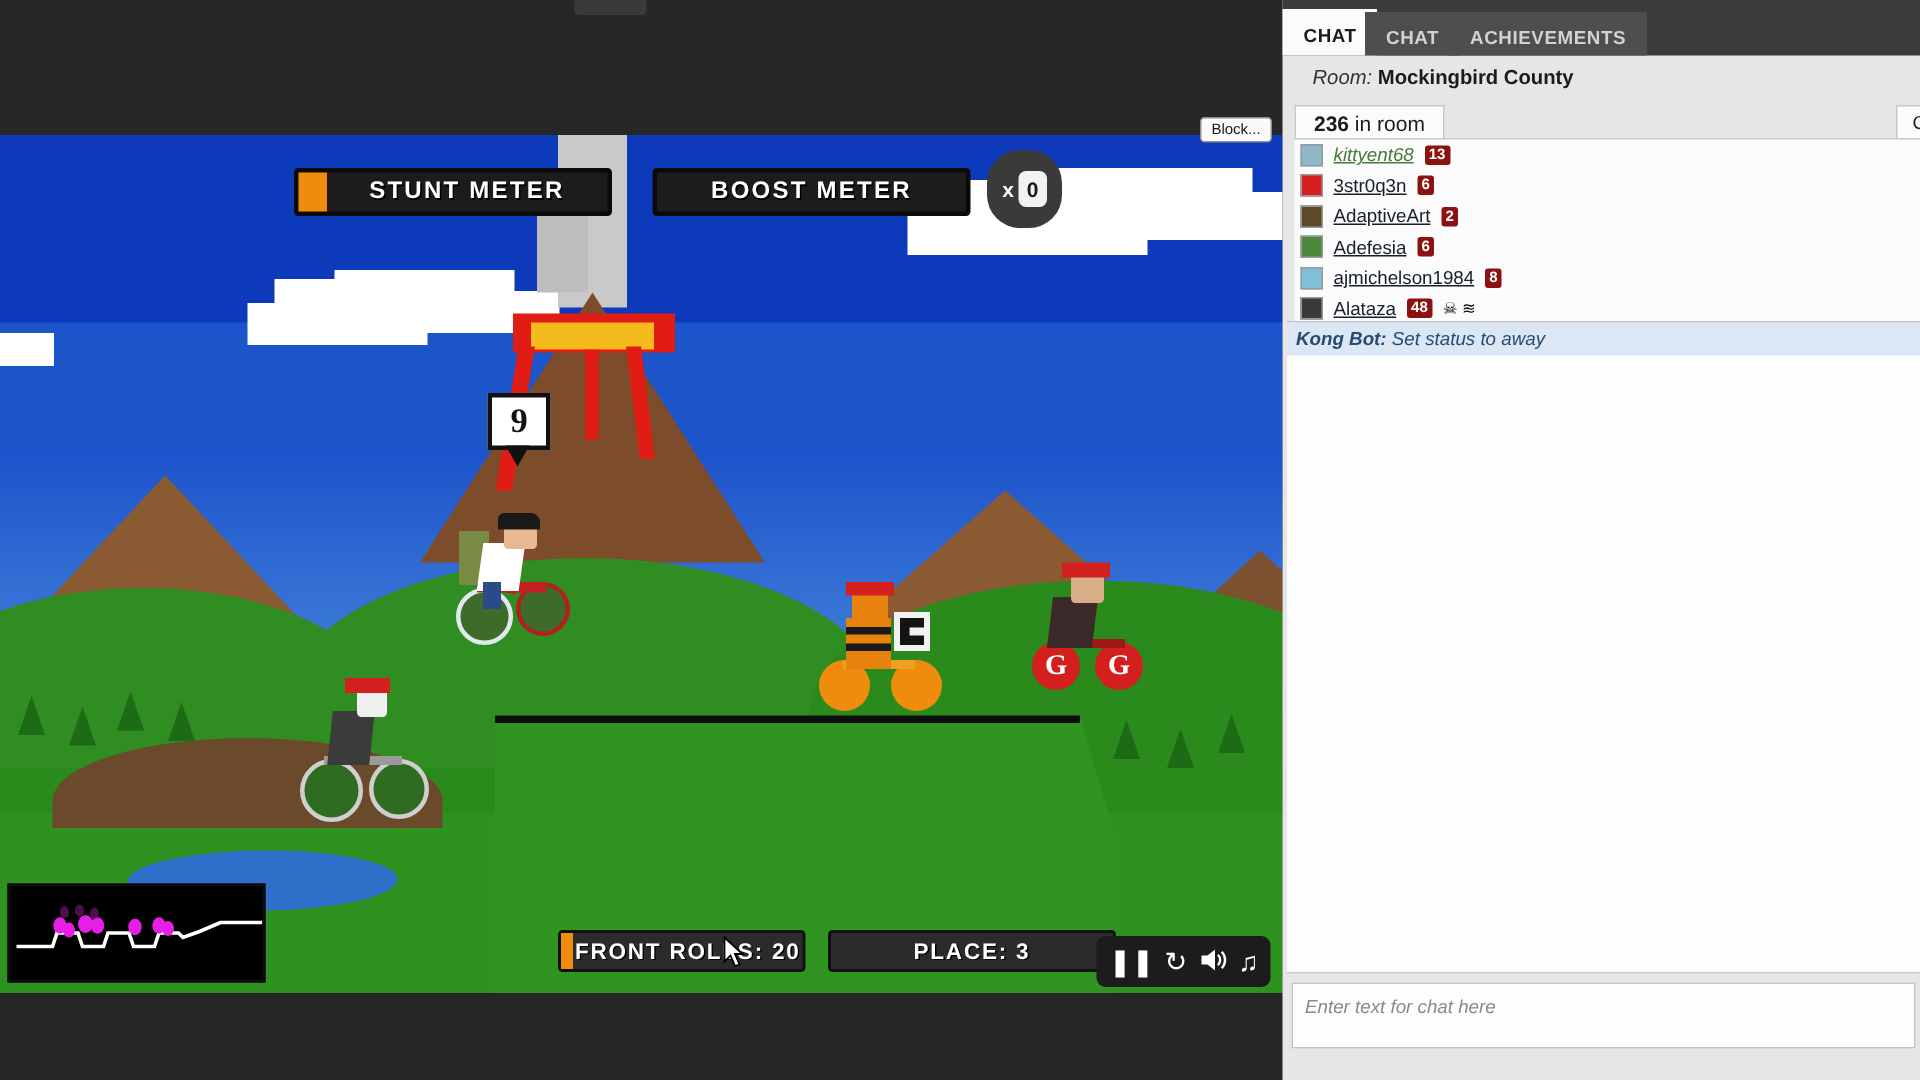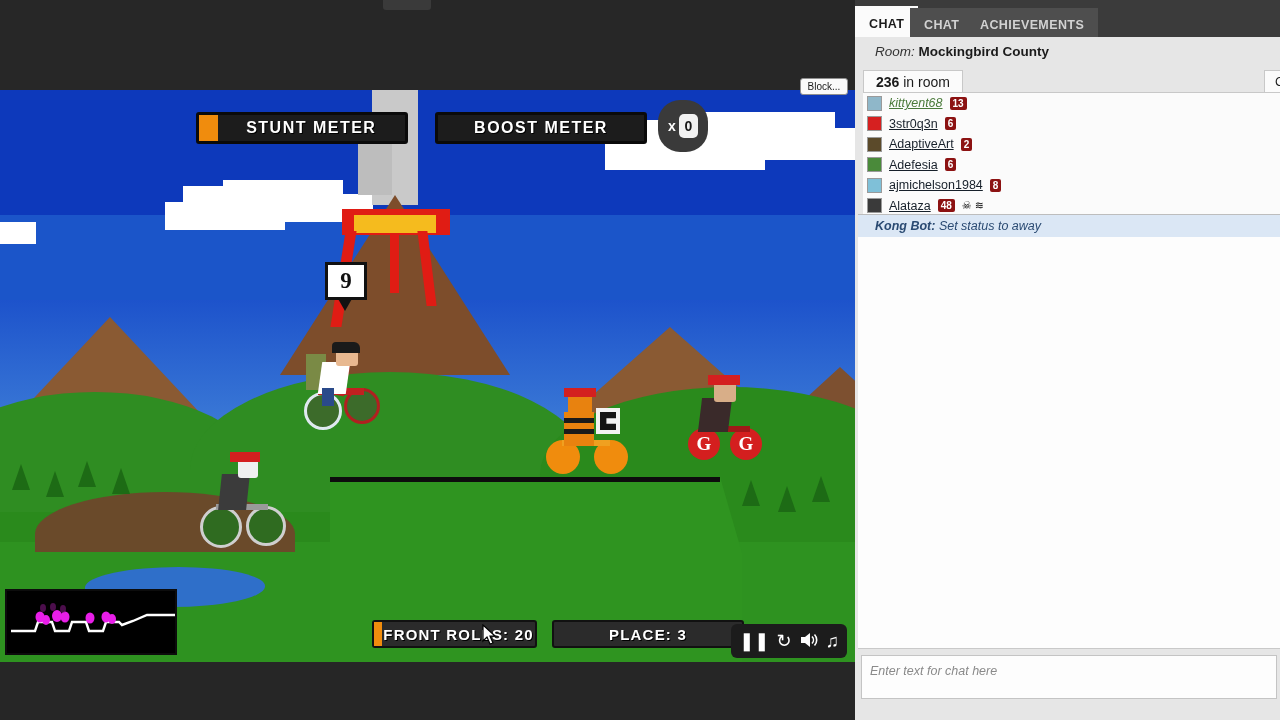--- a/index.html
+++ b/index.html
@@ -136,21 +136,21 @@
   .user { display:flex; align-items:center; gap:7px; height:20.5px; padding-left:4px; }
   .avatar { width:15px; height:15px; flex:none; border:1px solid #9a9a9a; }
   .uname { font-size:12.5px; color:#17202a; text-decoration:underline; }
   .uname.away { font-style:italic; color:#4a7a3a; }
   .lvl { background:#8c1212; color:#fff; font-size:10px; font-weight:bold; border-radius:2px;
          padding:1px 3px 1px 3px; line-height:11px; }
   .ubadge { font-size:11px; }
 
   .chatlog { position:absolute; left:858px; top:214px; width:422px; height:434px;
              background:#fdfdfd; border-top:1px solid #bdbdbd; }
-  .sysmsg { background:#dbe7f5; height:22px; line-height:22px; padding-left:17px;
+  .sysmsg { background:#dbe7f5; height:22px; line-height:22px; padding-left:6px;
             font-size:12.5px; font-style:italic; color:#2a4a72; }
   .sysmsg b { font-weight:bold; }
 
   .chatinput { position:absolute; left:861px; top:655px; width:416px; height:44px;
                background:#fdfdfd; border:1px solid #c4c4c4; }
   .chatinput span { display:block; padding:8px 0 0 8px; font-size:12.5px; font-style:italic;
                     color:#8a8a8a; }
   .panel-divider { position:absolute; left:858px; top:648px; width:422px; height:1px;
                    background:#c9c9c9; }
 </style>

